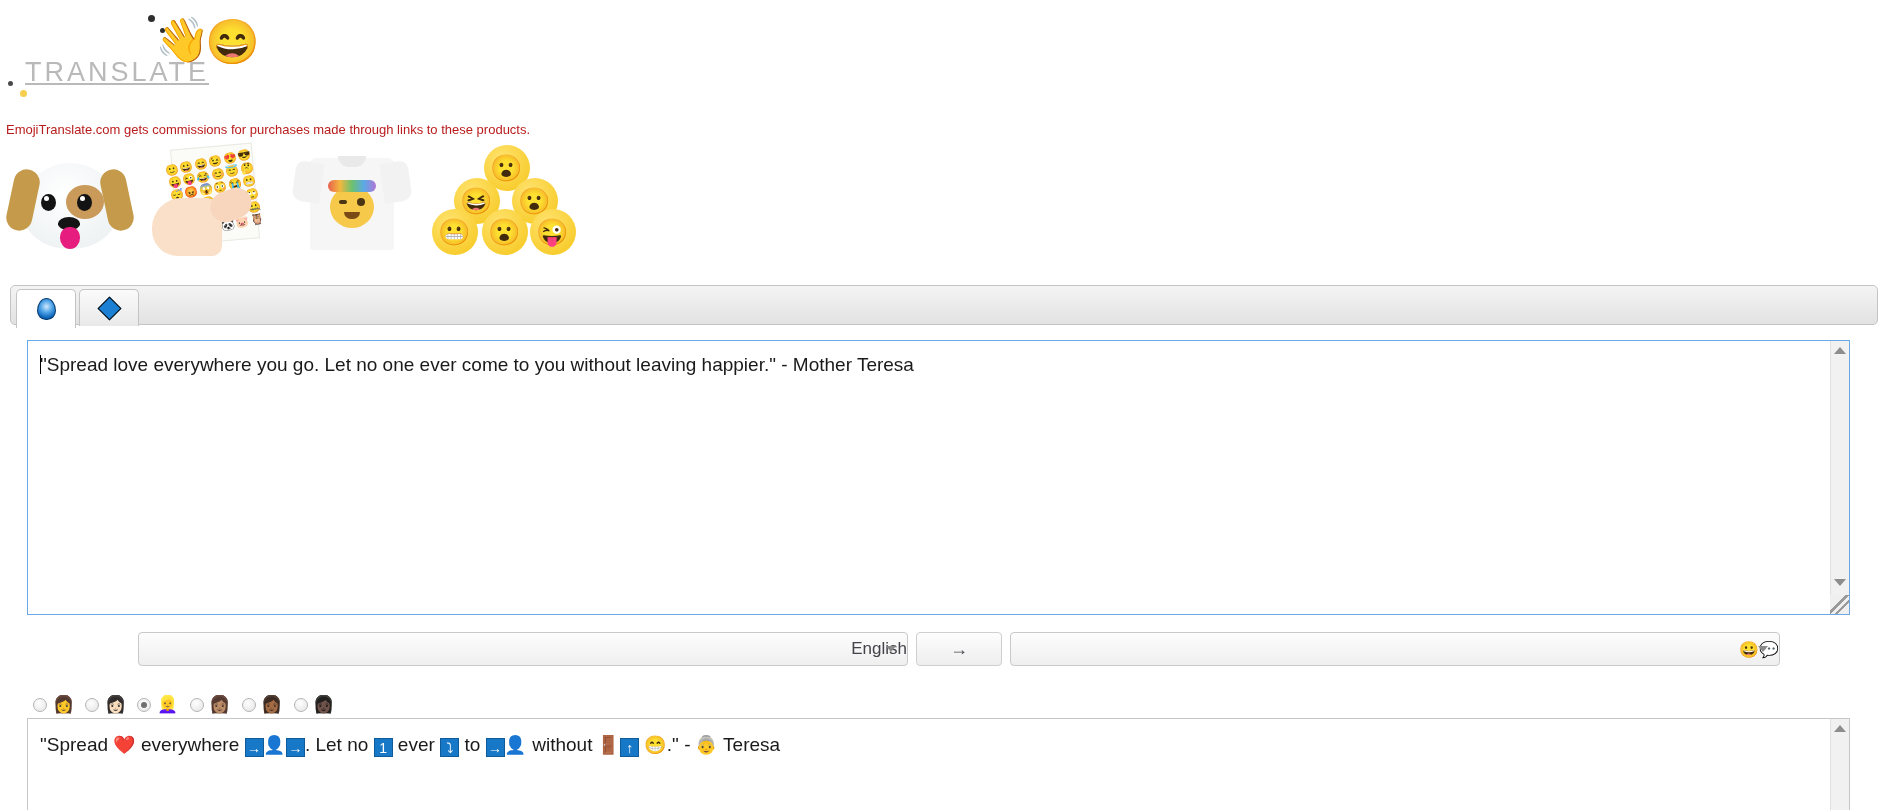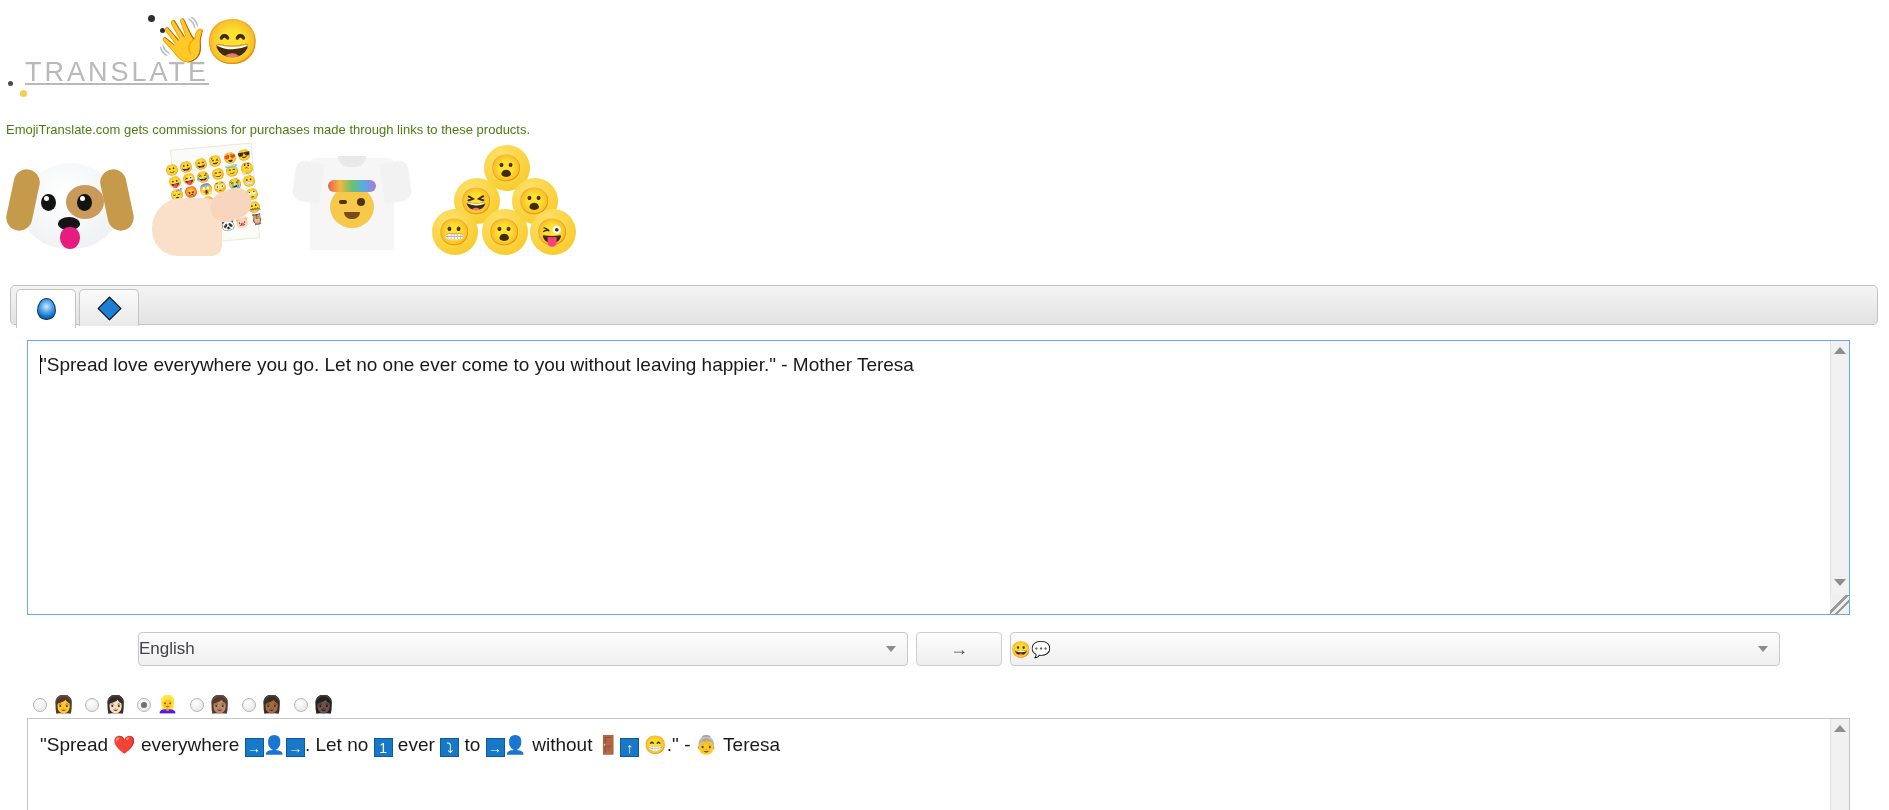--- a/index.html
+++ b/index.html
@@ -26,21 +26,21 @@
   .logo-dot-grey { position: absolute; left: 8px; top: 81px; width: 5px; height: 5px; border-radius: 50%; background: #4a4a4a; }
   .logo-dot-yellow { position: absolute; left: 20px; top: 90px; width: 7px; height: 7px; border-radius: 50%; background: #f5cf4d; }
   .logo-dot-small1 { position: absolute; left: 148px; top: 15px; width: 7px; height: 7px; border-radius: 50%; background: #2e2e2e; }
   .logo-dot-small2 { position: absolute; left: 160px; top: 28px; width: 5px; height: 5px; border-radius: 50%; background: #2e2e2e; }
   .logo-wave { position: absolute; left: 155px; top: 18px; font-size: 44px; line-height: 1; }
   .logo-smile { position: absolute; left: 205px; top: 20px; font-size: 44px; line-height: 1; }
 
   
   #affiliate-note {
     position: absolute; left: 6px; top: 122px;
-    font-size: 13px; color: #4d7c0f;
+    font-size: 13px; color: #b91c1c;
     font-family: "Liberation Sans", sans-serif;
   }
 
   
   #product-strip { position: absolute; left: 0; top: 142px; height: 120px; }
   .product-tile {
     position: absolute; top: 0; height: 118px;
     display: flex; align-items: center; justify-content: center;
     overflow: hidden; background: #fff;
   }
@@ -111,21 +111,21 @@
       linear-gradient(135deg, transparent 42%, #9a9a9a 42%, #9a9a9a 50%, transparent 50%),
       linear-gradient(135deg, transparent 62%, #9a9a9a 62%, #9a9a9a 70%, transparent 70%);
   }
 
   
   #lang-row { position: absolute; left: 0; top: 632px; width: 1889px; height: 46px; }
   .combo {
     position: absolute; top: 0; height: 34px;
     background: linear-gradient(#fdfdfd, #efefef);
     border: 1px solid #c9c9c9; border-radius: 4px;
-    display: flex; align-items: center; justify-content: flex-start;
+    display: flex; align-items: center; justify-content: flex-end;
     font-size: 17px; color: #43434b;
   }
   .combo .caret-dn {
     position: absolute; right: 11px; top: 50%; transform: translateY(-50%);
     width: 0; height: 0; border-left: 5px solid transparent;
     border-right: 5px solid transparent; border-top: 6px solid #8b8b8b;
   }
   #lang-source { left: 138px; width: 770px; }
   #lang-target { left: 1010px; width: 770px; font-size: 16px; }
   #translate-button {

